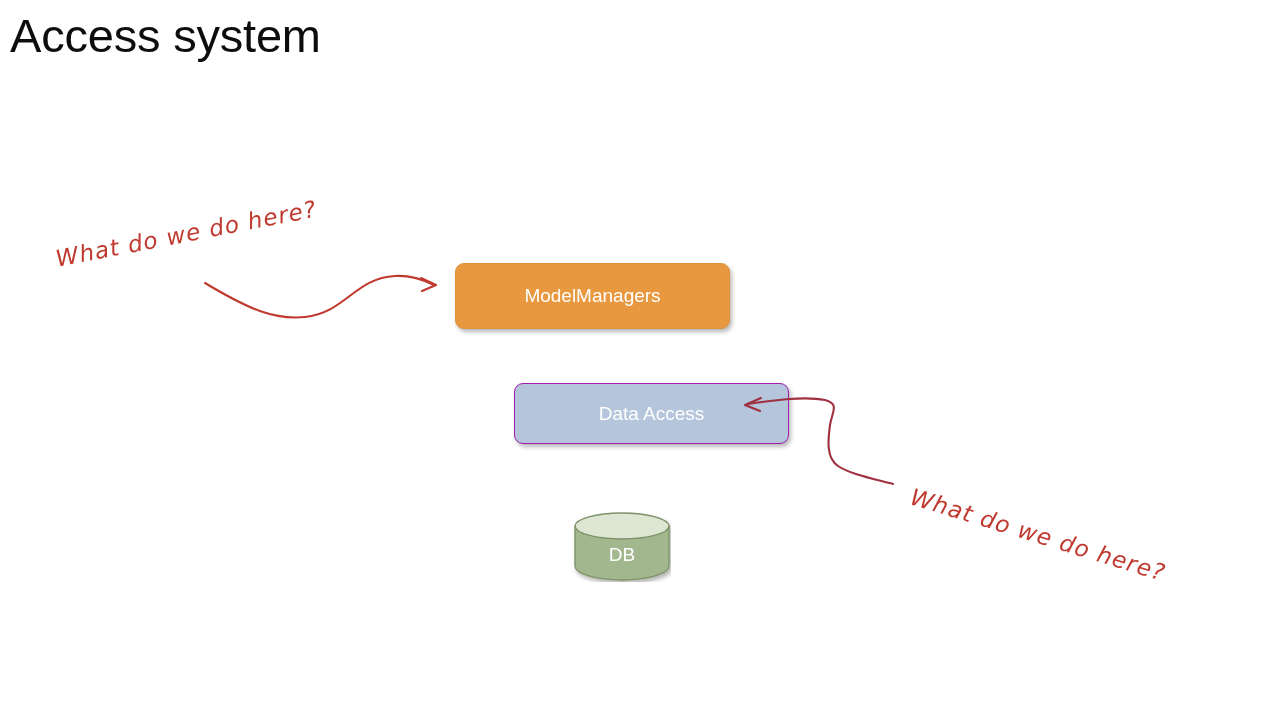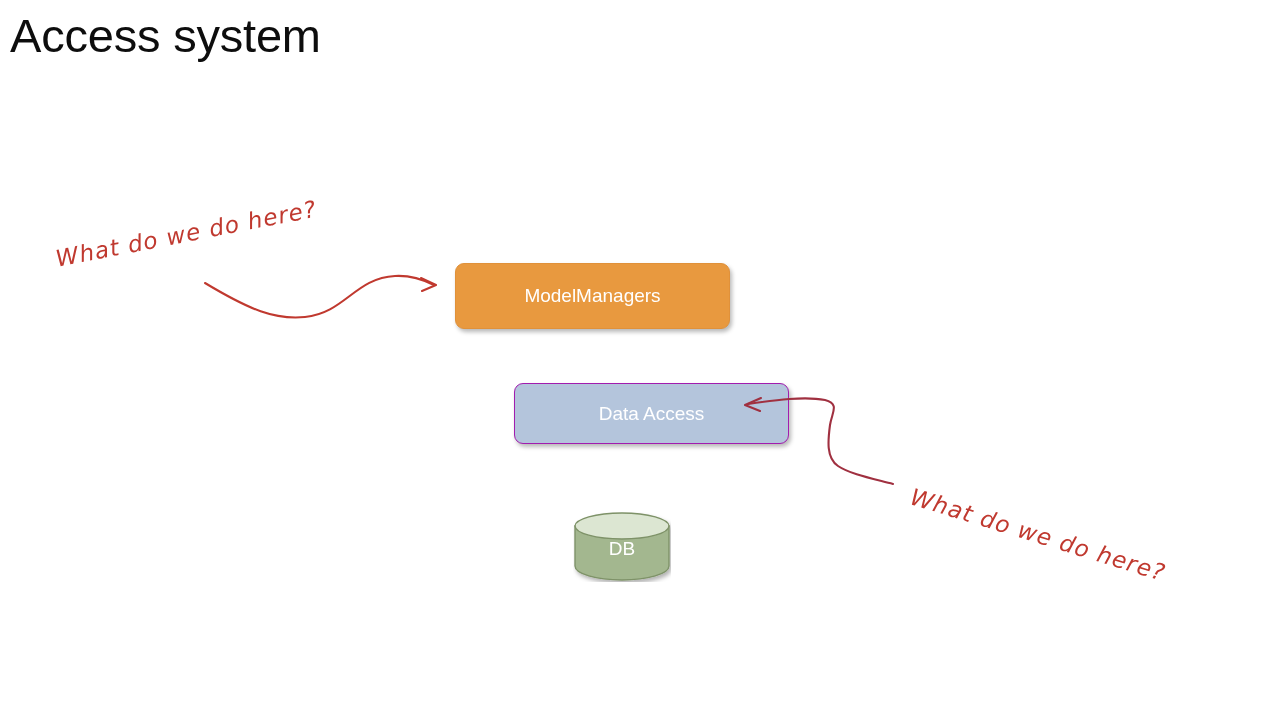--- a/index.html
+++ b/index.html
@@ -75,21 +75,21 @@
   .db-cylinder {
     position: absolute;
     left: 573px;
     top: 512px;
     width: 98px;
     height: 70px;
   }
   .db-label {
     position: absolute;
     left: 0;
-    top: 26px;
+    top: 32px;
     width: 100%;
     text-align: center;
     font-family: "Liberation Sans", sans-serif;
     font-size: 19px;
     color: #ffffff;
     pointer-events: none;
   }
 
   
   .annotation {

